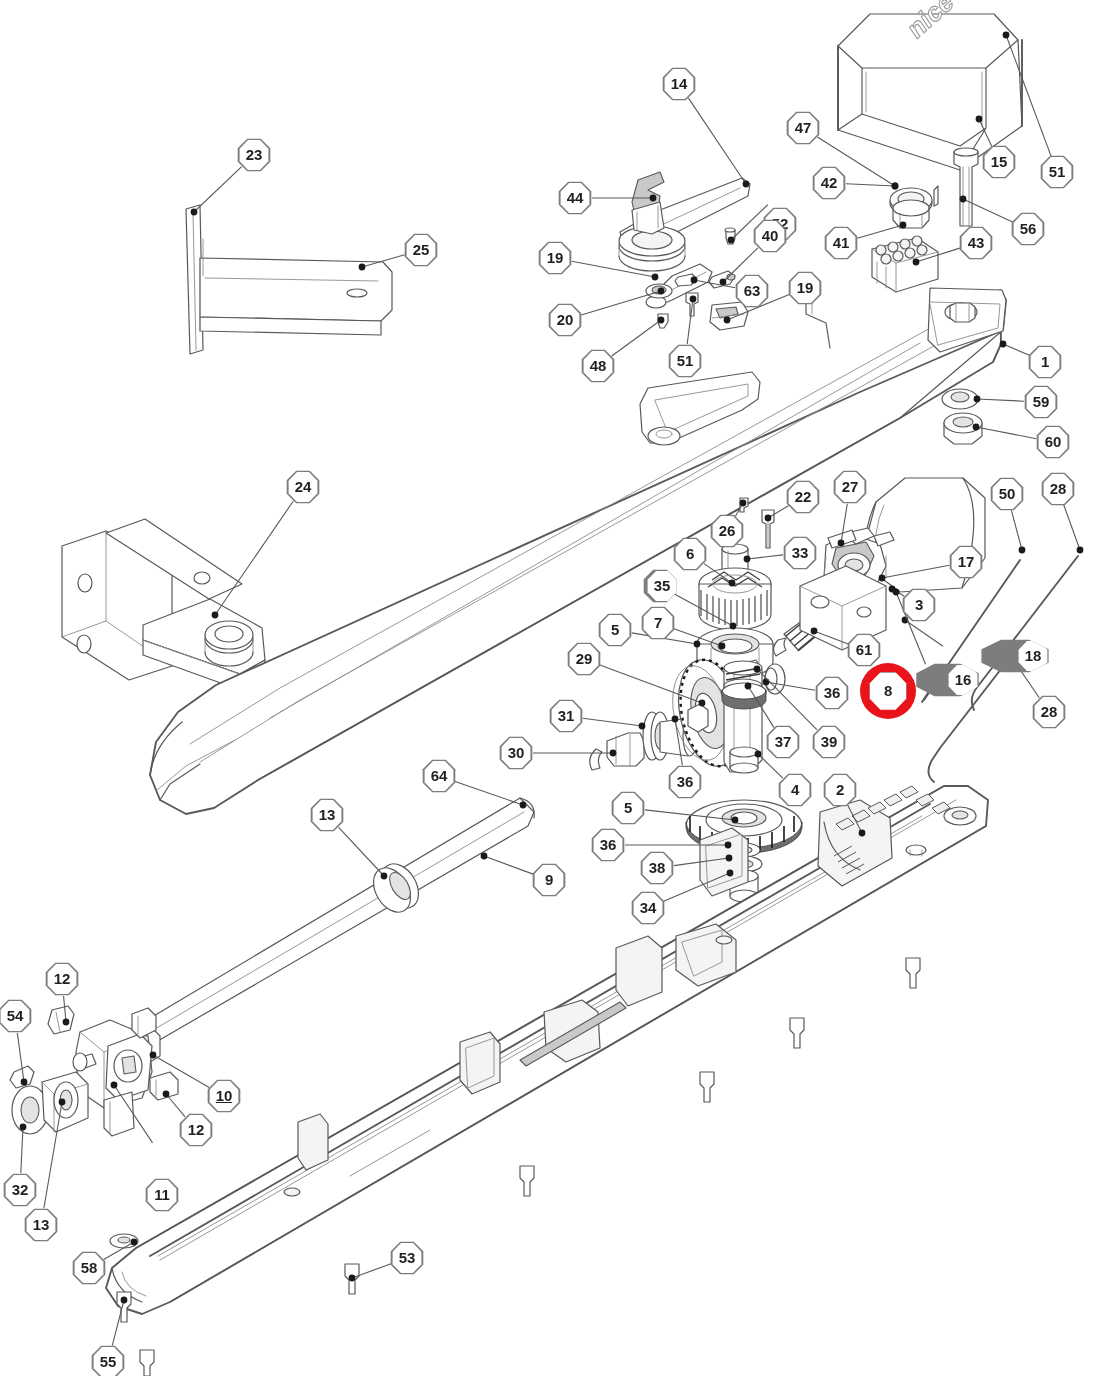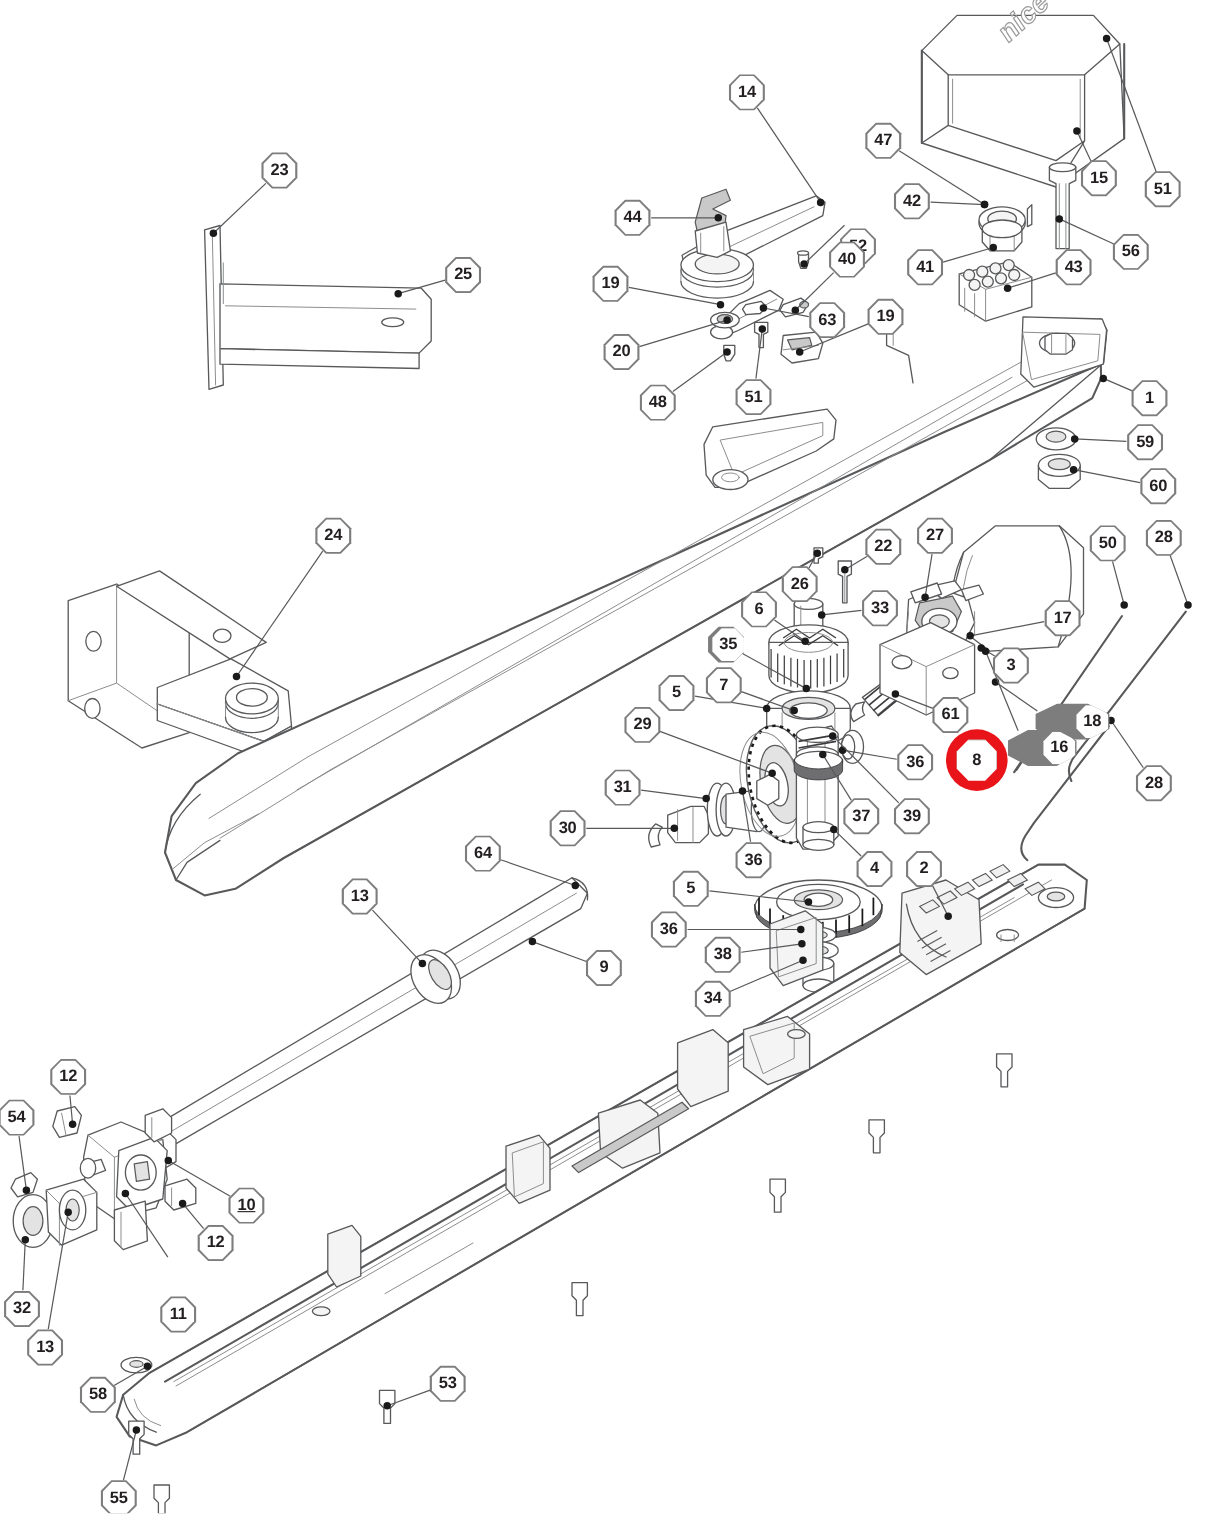--- a/index.html
+++ b/index.html
@@ -764,21 +764,21 @@
       </div>
       <div class="balloon" style="left: 615px; top: 630px;">
         <span>5</span>
       </div>
       <div class="balloon" style="left: 658px; top: 623px;">
         <span>7</span>
       </div>
       <div class="balloon" style="left: 864px; top: 650px;">
         <span>61</span>
       </div>
-      <div class="balloon" style="left: 957px; top: 656px; padding-left: 36px;">
+      <div class="balloon" style="left: 997px; top: 656px; padding-left: 36px;">
         <span>18</span>
       </div>
       <div class="balloon" style="left: 584px; top: 659px;">
         <span>29</span>
       </div>
       <div class="balloon" style="left: 832px; top: 693px;">
         <span>36</span>
       </div>
       <div class="balloon hl" style="left: 888px; top: 691px;">
         <span>

